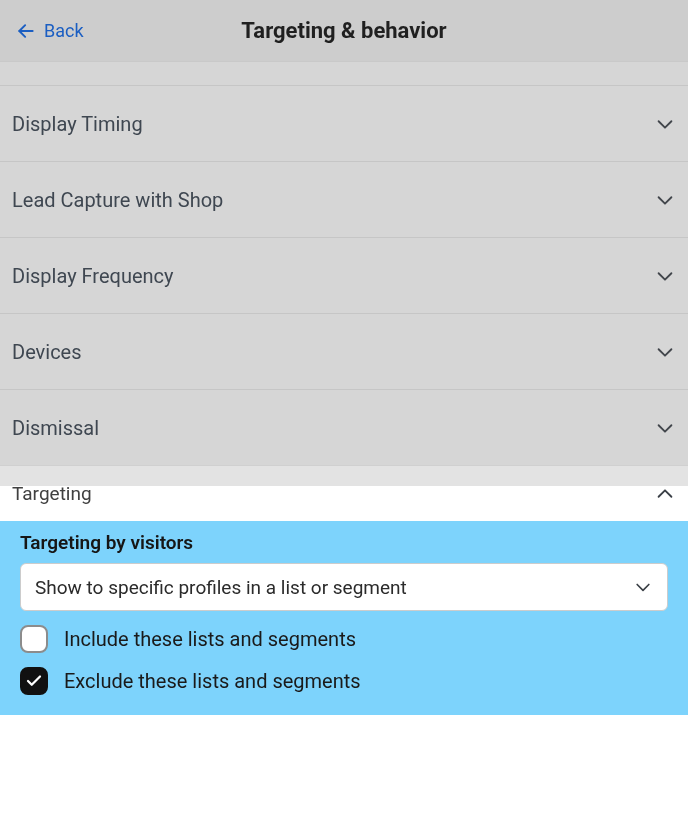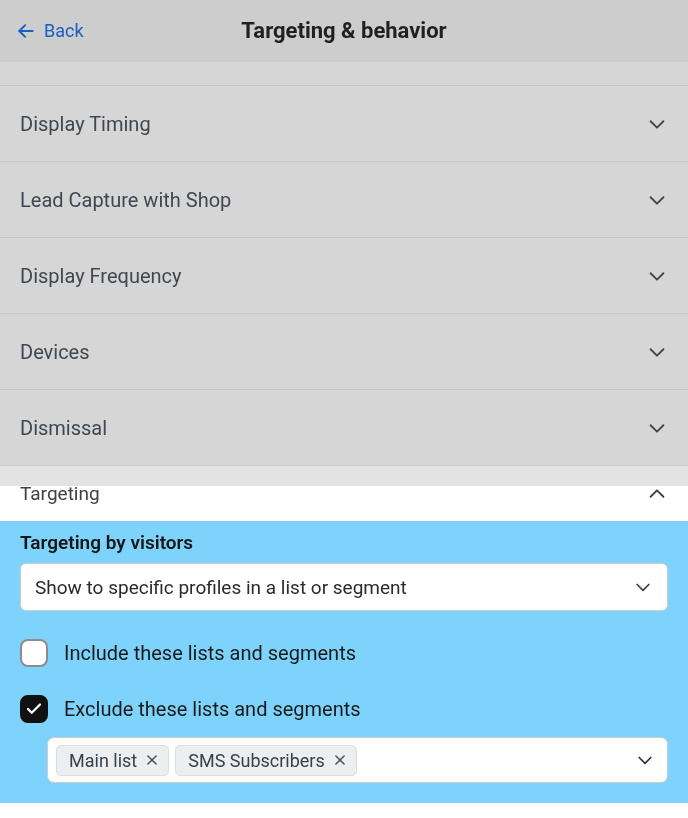--- a/index.html
+++ b/index.html
@@ -56,21 +56,21 @@
     
     .header-spacer {
       height: 24px;
       background: #f0f0f0;
     }
     
     .accordion-row {
       display: flex;
       align-items: center;
       justify-content: space-between;
-      padding: 0 20px;
+      padding: 0 12px;
       height: 77px;
       border-top: 1px solid #dcdcdc;
       border-bottom: 1px solid #dcdcdc;
       background: #f0f0f0;
       font-size: 20px;
       color: #37414d;
       cursor: pointer;
       margin-top: -1px;
     }
     .accordion-row.white {
@@ -109,21 +109,21 @@
       padding: 0 14px;
       font-size: 19px;
       color: #2b2b2b;
       cursor: pointer;
       background: #fff;
     }
     .checkbox-row {
       display: flex;
       align-items: center;
       gap: 16px;
-      margin-top: 28px;
+      margin-top: 14px;
     }
     .checkbox {
       width: 28px;
       height: 28px;
       border: 2px solid #8c8c8c;
       border-radius: 8px;
       background: #fff;
       display: flex;
       align-items: center;
       justify-content: center;
@@ -260,35 +260,14 @@
 
   <div class="checkbox-row">
     <div class="checkbox checked">
       <svg viewBox="0 0 24 24" fill="none" stroke="currentColor" stroke-width="3" stroke-linecap="round" stroke-linejoin="round">
           <polyline points="4 12 9 17 20 6"></polyline>
         </svg>
     </div>
     <span class="checkbox-label">Exclude these lists and segments</span>
   </div>
 
-  <div class="tag-input-wrap">
-    <div class="tag-input">
-      <div class="tag-chip">
-        <span>Main list</span>
-        <svg class="tag-remove" viewBox="0 0 24 24" fill="none" stroke="currentColor" stroke-width="2.5" stroke-linecap="round">
-            <line x1="5" y1="5" x2="19" y2="19"></line>
-            <line x1="19" y1="5" x2="5" y2="19"></line>
-          </svg>
-      </div>
-      <div class="tag-chip">
-        <span>SMS Subscribers</span>
-        <svg class="tag-remove" viewBox="0 0 24 24" fill="none" stroke="currentColor" stroke-width="2.5" stroke-linecap="round">
-            <line x1="5" y1="5" x2="19" y2="19"></line>
-            <line x1="19" y1="5" x2="5" y2="19"></line>
-          </svg>
-      </div>
-      <svg class="tag-dropdown-chevron" viewBox="0 0 24 24" fill="none" stroke="currentColor" stroke-width="2" stroke-linecap="round" stroke-linejoin="round">
-          <polyline points="5 9 12 16 19 9"></polyline>
-        </svg>
-    </div>
-  </div>
 
 </div>
 
 </body></html>

